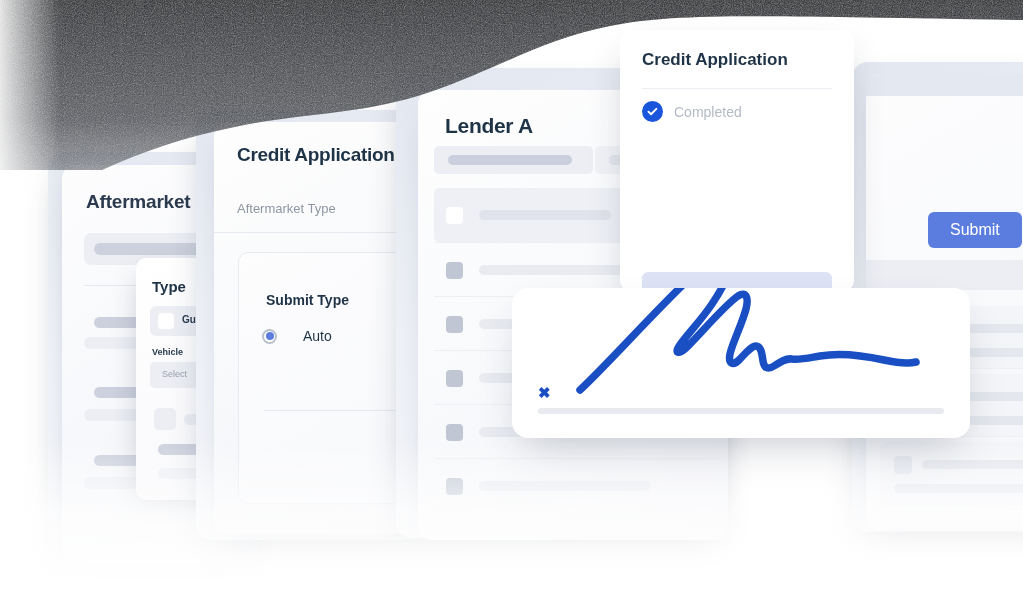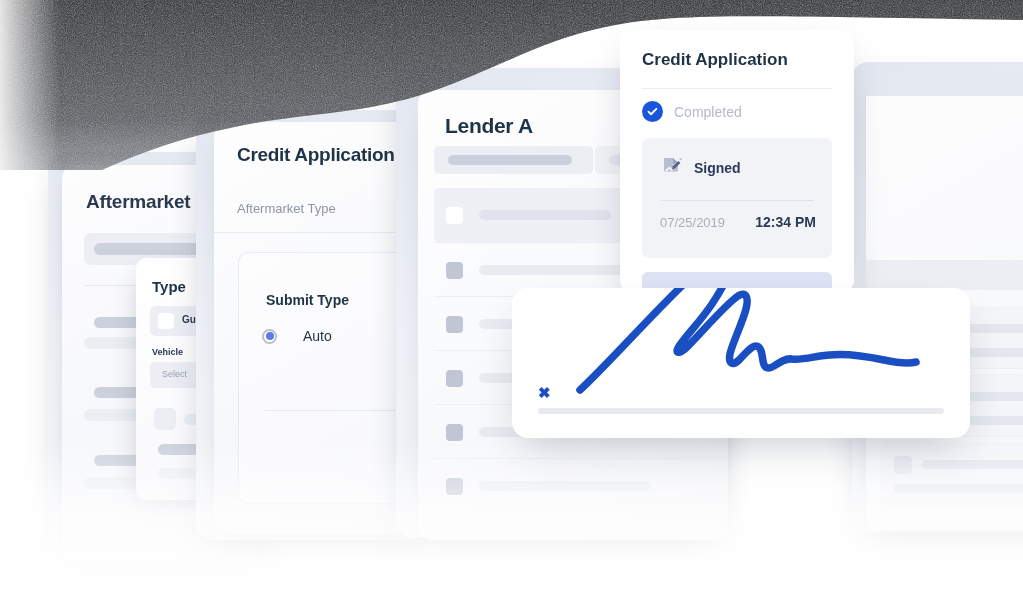--- a/index.html
+++ b/index.html
@@ -466,20 +466,21 @@
     </div>
     <div class="lender-row" style="top:368px;">
       <div class="box" style="background:#c0c6d4;"></div>
       <div class="bar" style="width:172px;"></div>
     </div>
   </div>
 
   <div class="ghost" id="right-ghost"></div>
   <div class="card" id="right-card">
     <div class="topbar"></div>
+    <button class="submit-btn">Submit</button>
     <div class="band"></div>
 
     <div class="right-block" style="top:232px;">
       <div class="sq"></div>
       <div class="b1"></div>
       <div class="b2"></div>
     </div>
     <div class="right-block" style="top:300px;">
       <div class="sq"></div>
       <div class="b1"></div>
@@ -498,39 +499,20 @@
 
     <div class="completed-row">
       <span class="check-circle">
         <svg width="11" height="11" viewBox="0 0 12 12" aria-hidden="true">
           <path d="M1.6 6.2 L4.4 9 L10.2 3.1" fill="none" stroke="#ffffff" stroke-width="2.1" stroke-linecap="round" stroke-linejoin="round"></path>
         </svg>
       </span>
       <span class="completed-label">Completed</span>
     </div>
 
-    <div class="signed-panel">
-      <div class="signed-row">
-        <span>
-          <svg width="24" height="24" viewBox="0 0 24 24" aria-hidden="true">
-            <path d="M4 4 h9 l5 5 v7 a1.6 1.6 0 0 1 -1.6 1.6 H5.6 A1.6 1.6 0 0 1 4 16 Z" fill="#b8bdd0"></path>
-            <path d="M13 4 v5 h5 Z" fill="#9aa0b8"></path>
-            <path d="M6 16.4 c1.6 -0.4 2.2 -2.6 3.4 -2.6 c1.3 0 1.1 2.2 2.4 2.2" fill="none" stroke="#ffffff" stroke-width="1.5" stroke-linecap="round"></path>
-            <path d="M12.8 12.6 L18.4 6.9 l2 2 l-5.6 5.7 l-2.6 0.7 Z" fill="#59607c"></path>
-            <circle cx="20.6" cy="5.1" r="1.1" fill="#b8bdd0"></circle>
-          </svg>
-        </span>
-        <span class="signed-label">Signed</span>
-      </div>
-      <div class="panel-divider"></div>
-      <div class="signed-meta">
-        <span class="signed-date">07/25/2019</span>
-        <span class="signed-time">12:34 PM</span>
-      </div>
-    </div>
 
     <div class="bottom-band"></div>
   </div>
 
   <div class="card" id="signature-card">
     <svg id="signature-svg" viewBox="0 0 458 180">
       <path d="M68 148
                C 96 122, 140 72, 178 36
                C 192 22, 206 12, 214 18
                C 222 25, 212 44, 200 62

